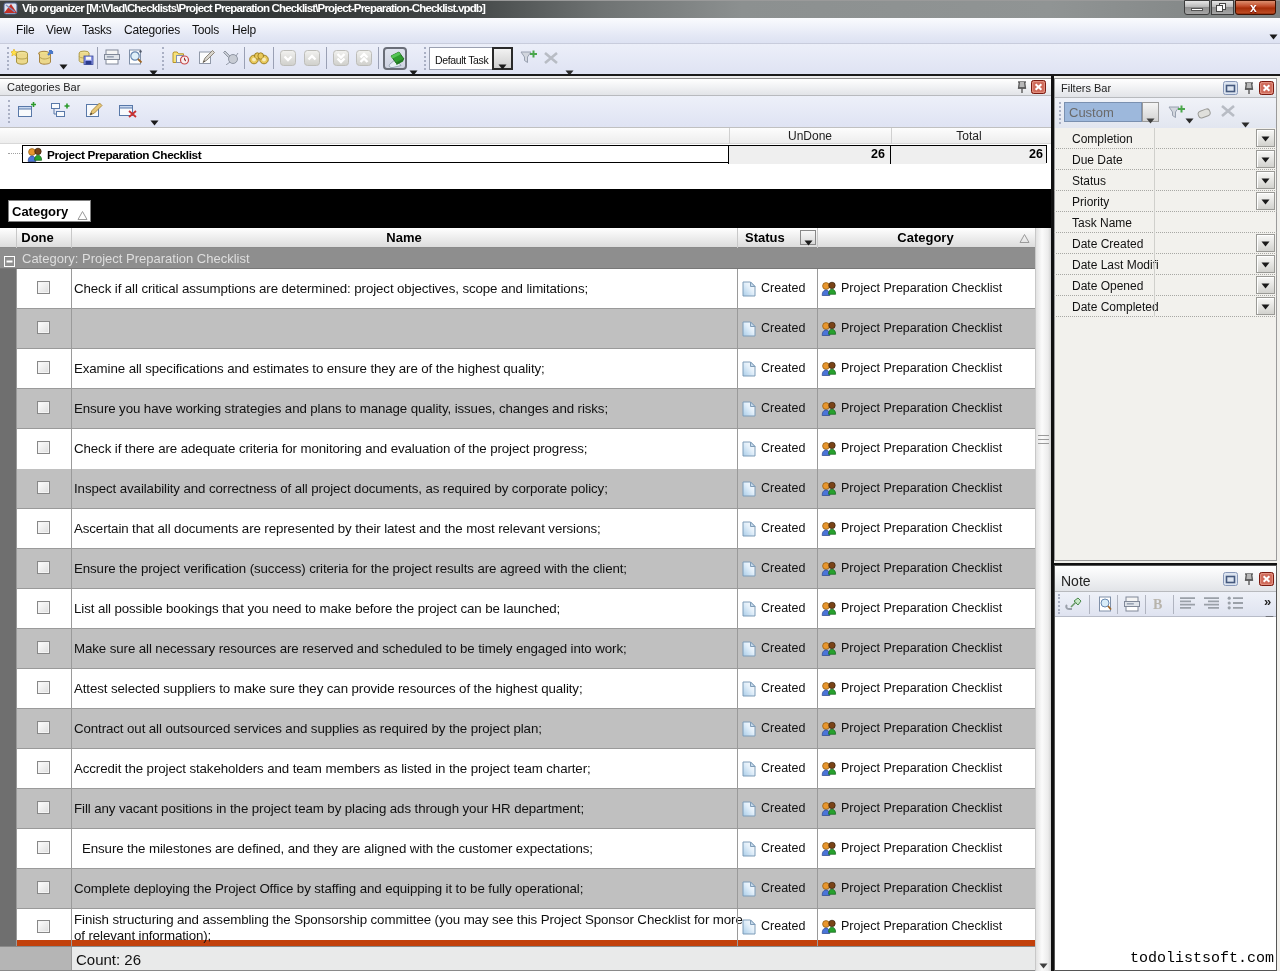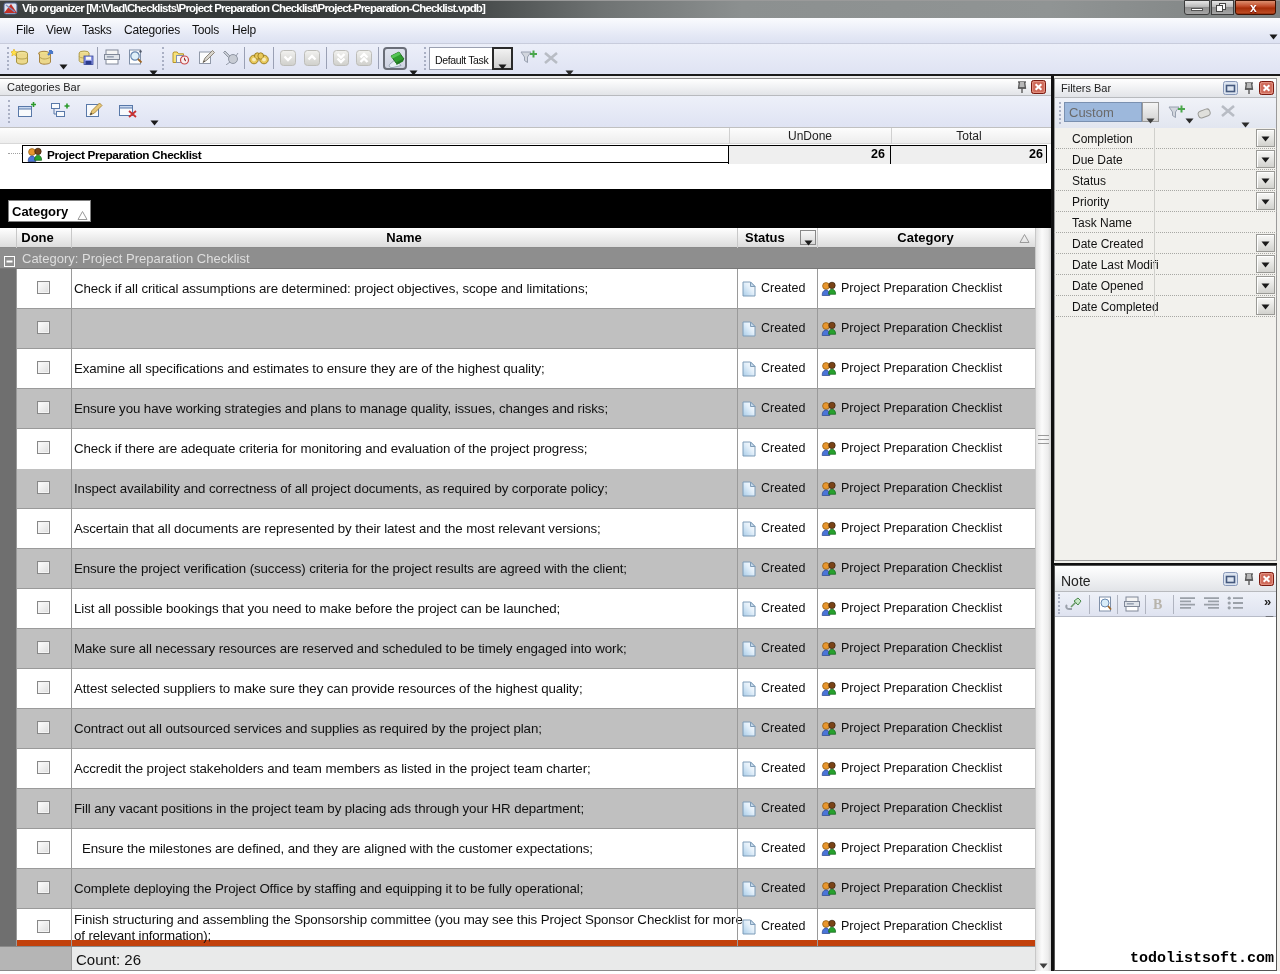--- a/index.html
+++ b/index.html
@@ -928,14 +928,14 @@
 <div class="abs" style="left:34px;top:3px;width:1px;height:19px;background:#b0b4c0;"></div>
 <div class="abs" style="left:62px;top:3px;width:1px;height:19px;background:#b0b4c0;"></div>
 <div class="abs" style="left:90px;top:3px;width:1px;height:19px;background:#b0b4c0;"></div>
 <div class="abs" style="left:118px;top:3px;width:1px;height:19px;background:#b0b4c0;"></div>
 <div class="abs" style="left:209px;top:2px;font-size:13px;font-weight:bold;color:#222;">»</div>
 <div class="abs" style="left:210px;top:16px;"><svg width="9" height="6" viewBox="0 0 9 6" style="">
           <path d="M0.5 0.5 L8.5 0.5 L4.5 5.5 Z" fill="#2a2a2a"></path>
         </svg></div>
 </div>
 <div style="position:relative;width:100%;height:352px;background:#fff;">
-      <div style="position:absolute;right:2px;bottom:2px;font-family:'Liberation Mono',monospace;font-size:15px;font-weight:bold;color:#000;">todolistsoft.com</div>
+      <div style="position:absolute;right:2px;bottom:2px;font-family:'Liberation Mono',monospace;font-size:15px;font-weight:normal;color:#000;">todolistsoft.com</div>
     </div>
 </div>
 </body></html>

